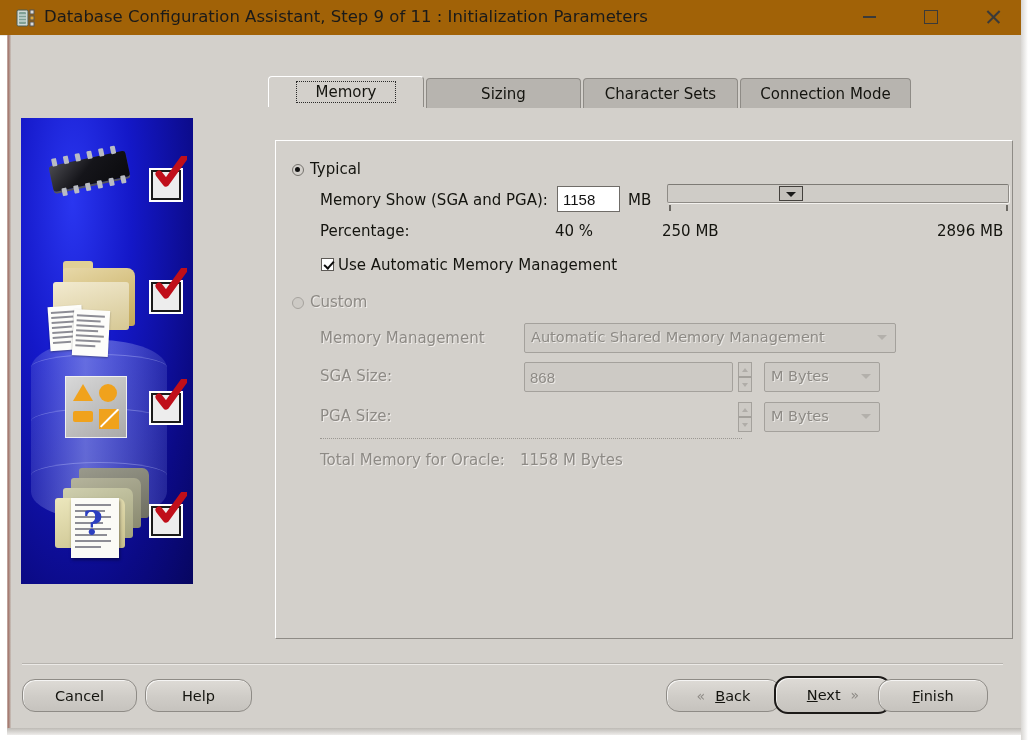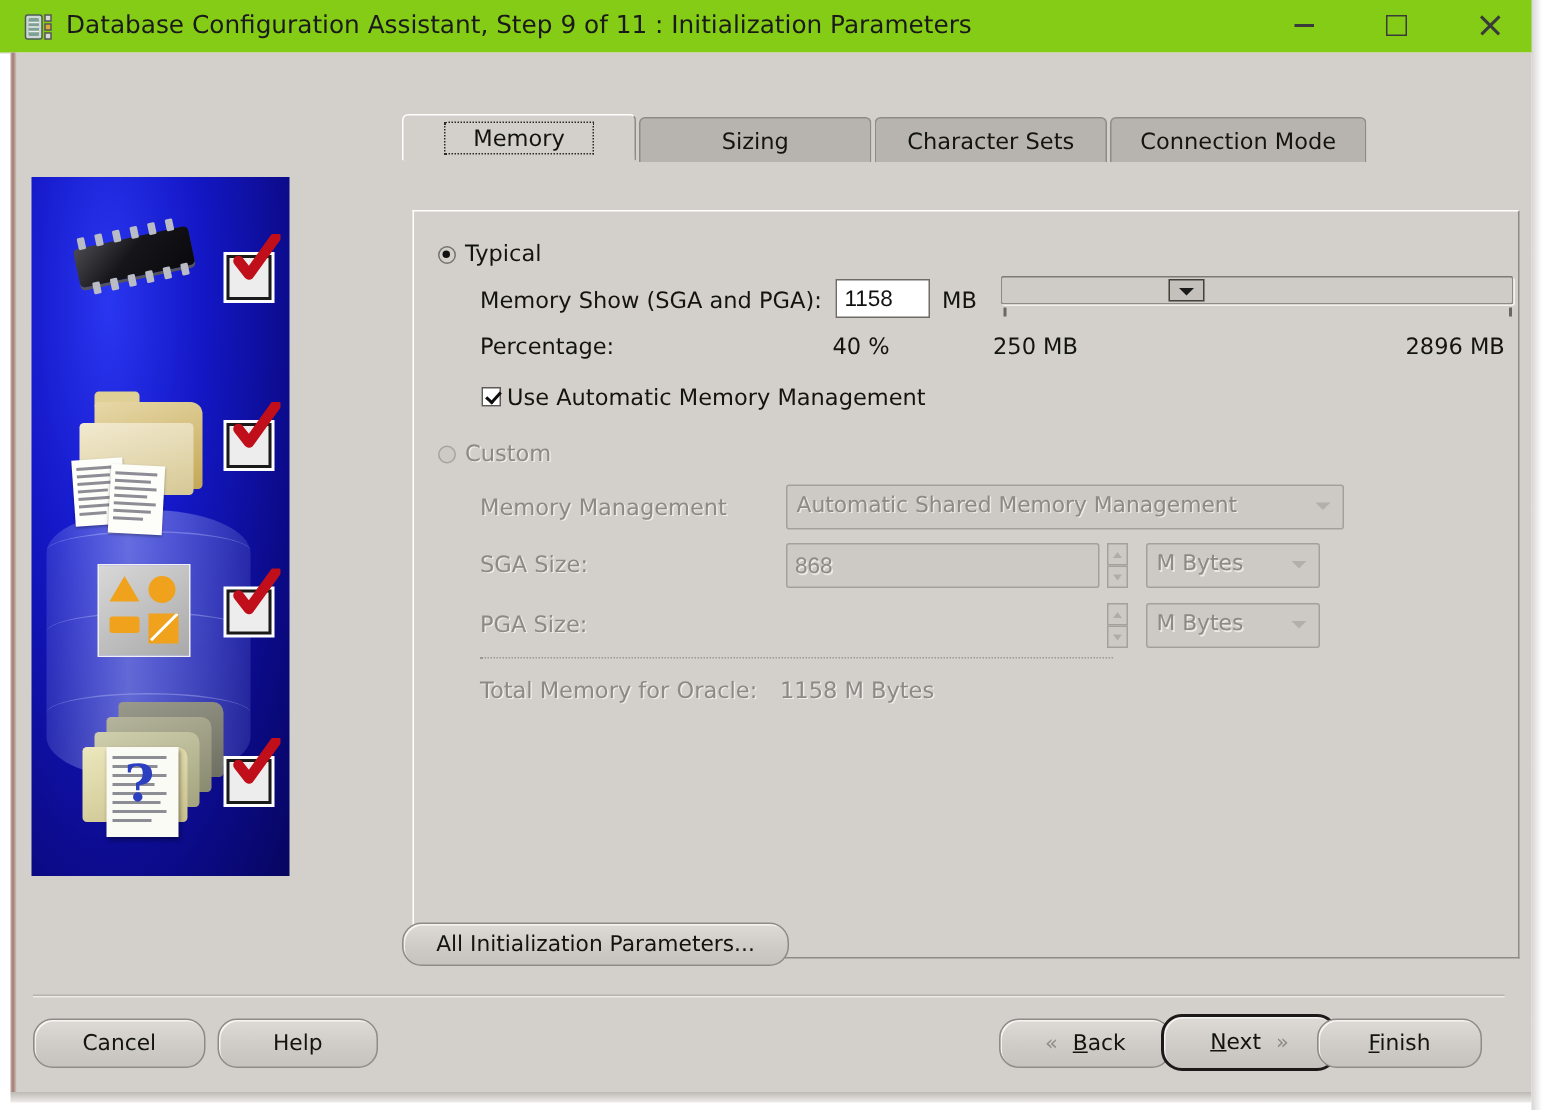--- a/index.html
+++ b/index.html
@@ -17,21 +17,21 @@
     left: 0; top: 0;
     width: 1028px; height: 740px;
     background: #ffffff;
   }
 
   
   .titlebar {
     position: absolute;
     left: 0; top: 0;
     width: 1028px; height: 35px;
-    background: #84cc16;
+    background: #a16207;
     border-bottom: 1px solid #e8e8e8;
   }
   .title-icon {
     position: absolute;
     left: 16px; top: 8px;
     width: 20px; height: 20px;
   }
   .title-text {
     position: absolute;
     left: 44px; top: 7px;
@@ -616,21 +616,20 @@
       <div class="combo" style="left:488px; top:261px; width:116px; height:30px;">
         <span>M Bytes</span>
         <span class="arrow"></span>
       </div>
 
       <div class="dotline" style="left:44px; top:297px; width:422px;"></div>
       <div class="lbl dim" style="left:44px; top:310px;">Total Memory for Oracle:</div>
       <div class="lbl dim" style="left:244px; top:310px;">1158 M Bytes</div>
     </div>
 
-    <div class="btn" style="left:261px; top:580px; width:258px; height:29px;">All Initialization Parameters...</div>
 
     <div class="footer-sep" style="left:15px; top:628px; width:981px;"></div>
 
     <div class="btn" style="left:15px; top:644px; width:115px; height:33px;">Cancel</div>
     <div class="btn" style="left:138px; top:644px; width:107px; height:33px;">Help</div>
 
     <div class="btn" style="left:659px; top:644px; width:115px; height:33px;">
       <span class="chev">«</span>
       <span style="margin-left:10px;"><span class="mn">B</span><span>ack</span></span>
     </div>

